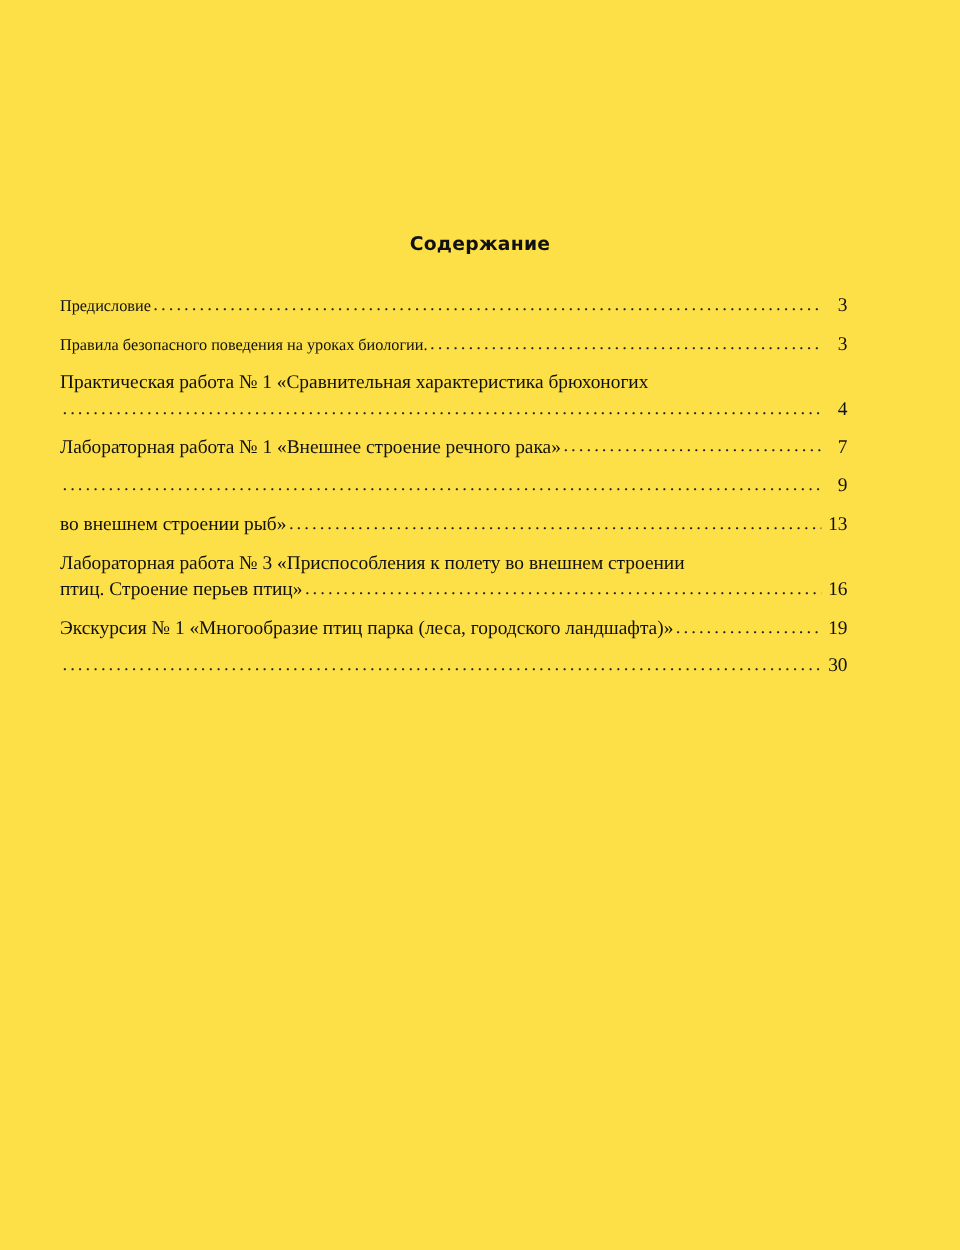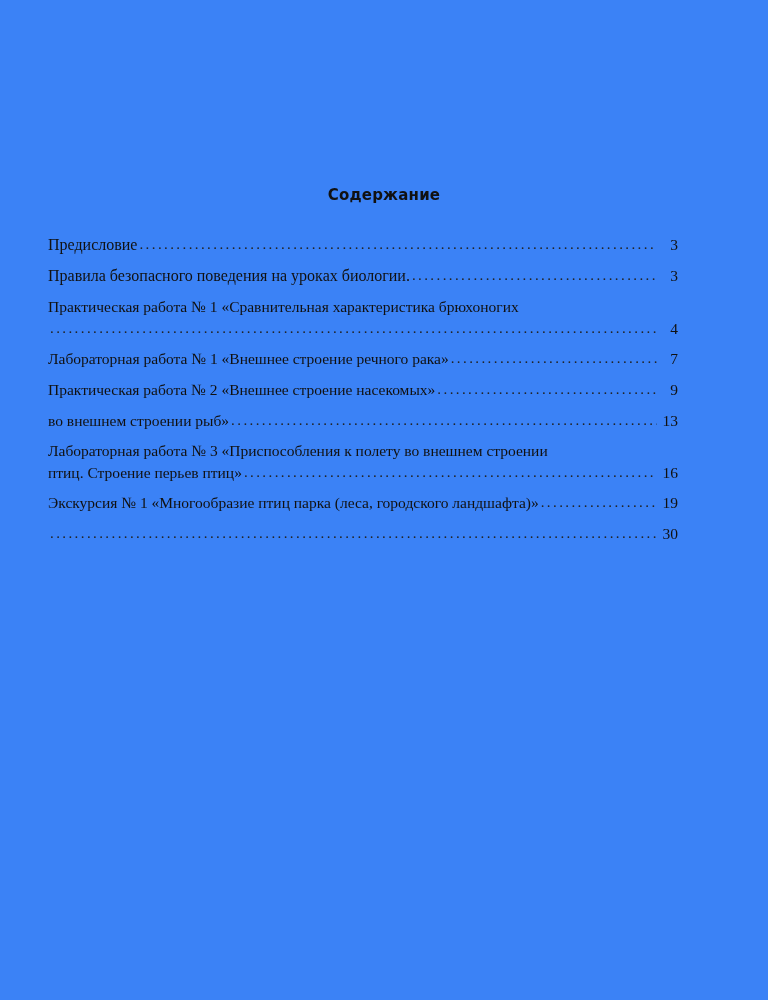--- a/index.html
+++ b/index.html
@@ -14,21 +14,21 @@
     color: #1a1a1a;
     position: relative;
     overflow: hidden;
   }
   .page {
     position: absolute;
     left: 0;
     top: 0;
     width: 768px;
     height: 1000px;
-    background: #3b82f6;
+    background: #fde047;
   }
   .toc-title {
     position: absolute;
     left: 0;
     top: 186px;
     width: 768px;
     text-align: center;
     font-family: "DejaVu Sans", sans-serif;
     font-weight: bold;
     font-size: 15px;
@@ -69,21 +69,21 @@
     flex: 0 0 auto;
     font-family: "Liberation Serif", serif;
     font-size: 15.5px;
     color: #111;
     text-align: right;
     min-width: 18px;
   }
   
   .style-roman .txt {
     font-family: "Liberation Serif", serif;
-    font-size: 16px;
+    font-size: 13px;
     font-style: normal;
     color: #111;
   }
   
   .style-italic .txt {
     font-family: "Liberation Serif", serif;
     font-size: 15.5px;
     color: #111;
   }
 </style>
@@ -126,21 +126,20 @@
     <div class="toc-entry style-italic">
       <div class="line">
         <span class="txt">Лабораторная работа № 1 «Внешнее строение речного рака»</span>
         <span class="dots">........................................................................................................................................</span>
         <span class="page-num">7</span>
       </div>
     </div>
 
     <div class="toc-entry style-italic">
       <div class="line">
-        <span class="txt">Практическая работа № 2 «Внешнее строение насекомых»</span>
         <span class="dots">........................................................................................................................................</span>
         <span class="page-num">9</span>
       </div>
     </div>
 
     <div class="toc-entry style-italic">
       <div class="line">
         <span class="txt">во внешнем строении рыб»</span>
         <span class="dots">........................................................................................................................................</span>
         <span class="page-num">13</span>

